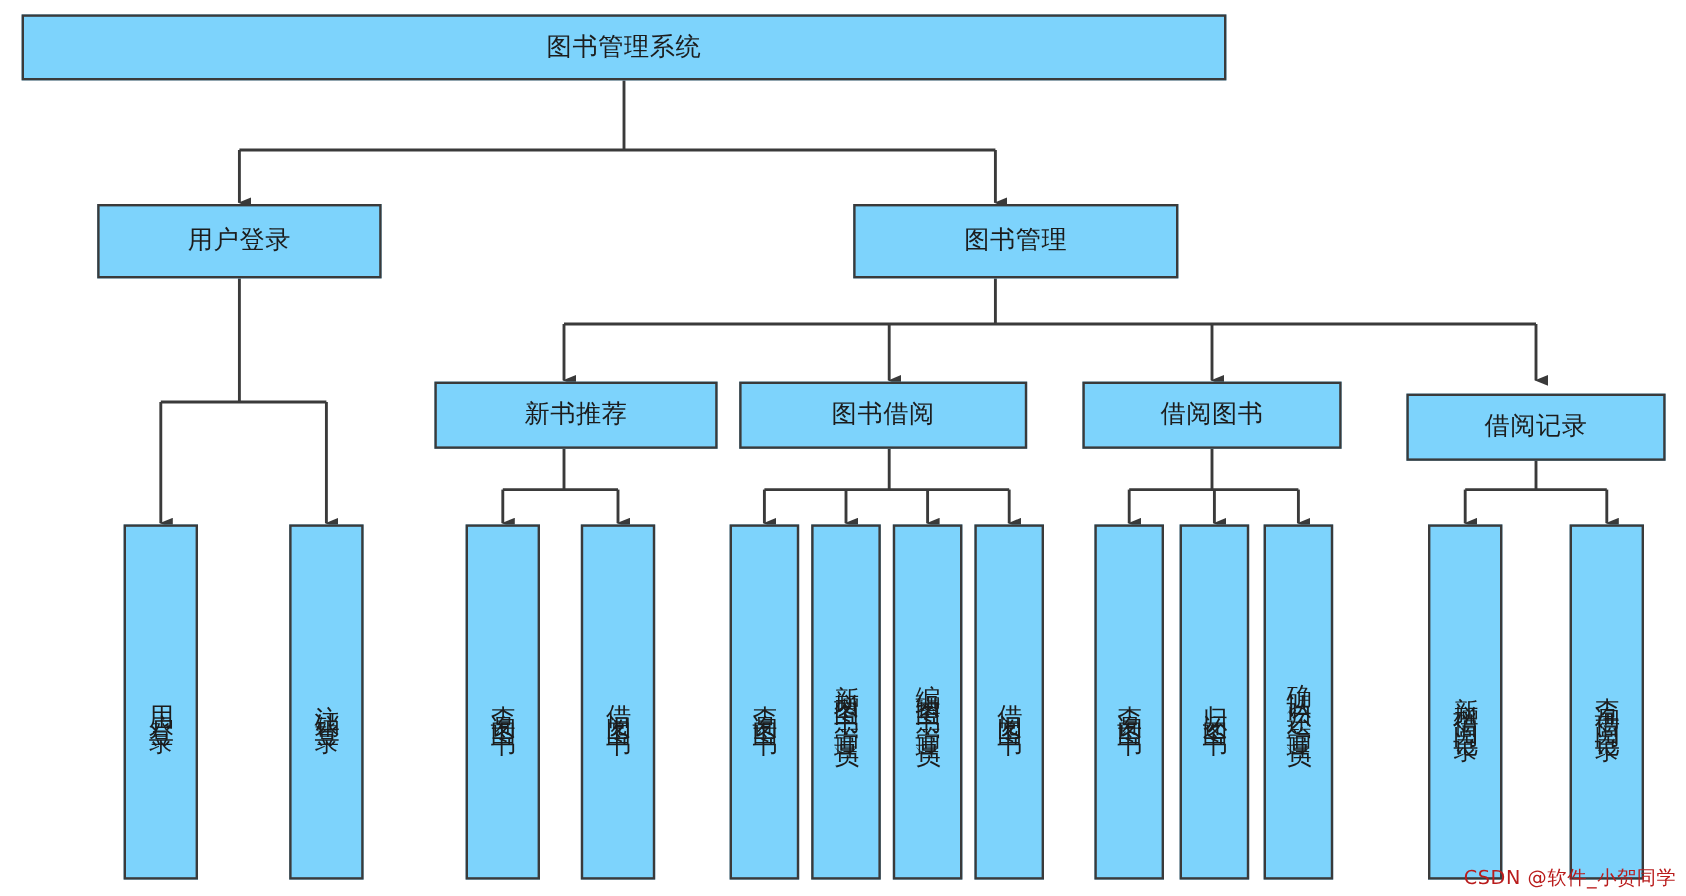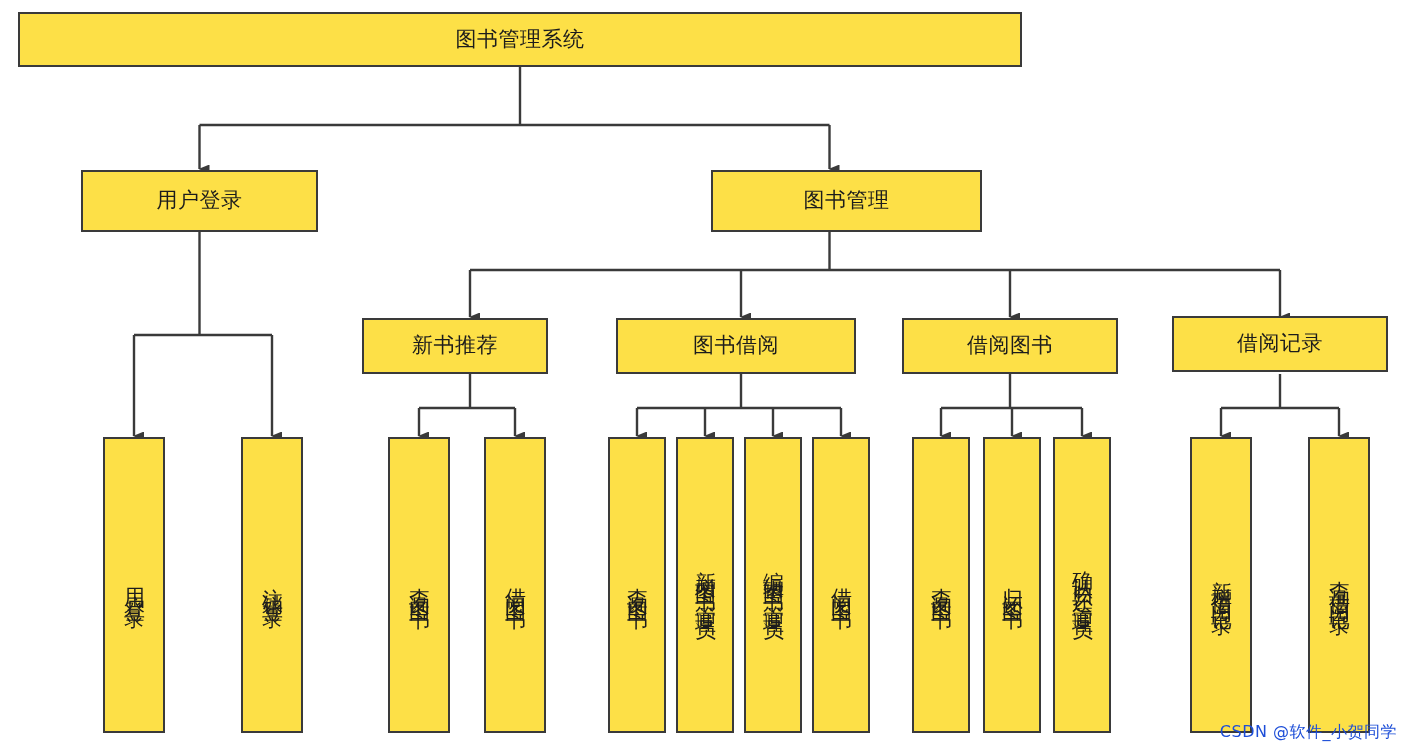--- a/index.html
+++ b/index.html
@@ -22,21 +22,21 @@
   svg.connector-layer {
     position: absolute;
     left: 0;
     top: 0;
     width: 1405px;
     height: 747px;
   }
   .node-box {
     position: absolute;
     box-sizing: border-box;
-    background: #fde047;
+    background: #7dd3fc;
     border: 2px solid #3a3a3a;
     display: flex;
     align-items: center;
     justify-content: center;
     z-index: 2;
   }
   .node-label-h {
     font-size: 21px;
     color: #1c1c1c;
     line-height: 1.1;
@@ -56,21 +56,21 @@
     letter-spacing: 7px;
     line-height: 1.0;
     white-space: nowrap;
     text-align: center;
   }
   #watermark {
     position: absolute;
     right: 8px;
     bottom: 4px;
     font-size: 16px;
-    color: #1d4ed8;
+    color: #b91c1c;
     letter-spacing: 0.5px;
     white-space: nowrap;
     z-index: 5;
   }
 </style>
 </head>
 <body>
 
 <div id="diagram-root">
 
@@ -120,30 +120,30 @@
   <div id="node-layer">
       <div class="node-box" style="left: 18px; top: 12px; width: 1004px; height: 55px;">
         <span class="node-label-h">图书管理系统</span>
       </div>
       <div class="node-box" style="left: 81px; top: 170px; width: 237px; height: 62px;">
         <span class="node-label-h">用户登录</span>
       </div>
       <div class="node-box" style="left: 711px; top: 170px; width: 271px; height: 62px;">
         <span class="node-label-h">图书管理</span>
       </div>
-      <div class="node-box" style="left: 362px; top: 318px; width: 186px; height: 56px;">
+      <div class="node-box" style="left: 362px; top: 318px; width: 236px; height: 56px;">
         <span class="node-label-h">新书推荐</span>
       </div>
       <div class="node-box" style="left: 616px; top: 318px; width: 240px; height: 56px;">
         <span class="node-label-h">图书借阅</span>
       </div>
       <div class="node-box" style="left: 902px; top: 318px; width: 216px; height: 56px;">
         <span class="node-label-h">借阅图书</span>
       </div>
-      <div class="node-box" style="left: 1172px; top: 316px; width: 216px; height: 56px;">
+      <div class="node-box" style="left: 1172px; top: 328px; width: 216px; height: 56px;">
         <span class="node-label-h">借阅记录</span>
       </div>
       <div class="node-box leaf" style="left: 103px; top: 437px; width: 62px; height: 296px;">
         <span class="node-label-v">用户登录</span>
       </div>
       <div class="node-box leaf" style="left: 241px; top: 437px; width: 62px; height: 296px;">
         <span class="node-label-v">注销登录</span>
       </div>
       <div class="node-box leaf" style="left: 388px; top: 437px; width: 62px; height: 296px;">
         <span class="node-label-v">查询图书</span>

